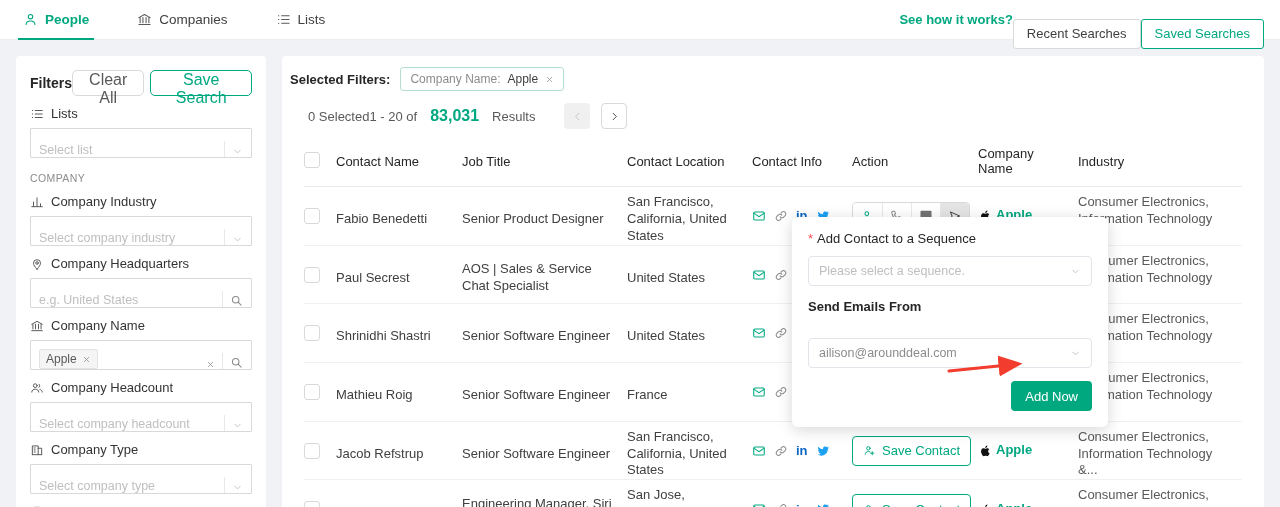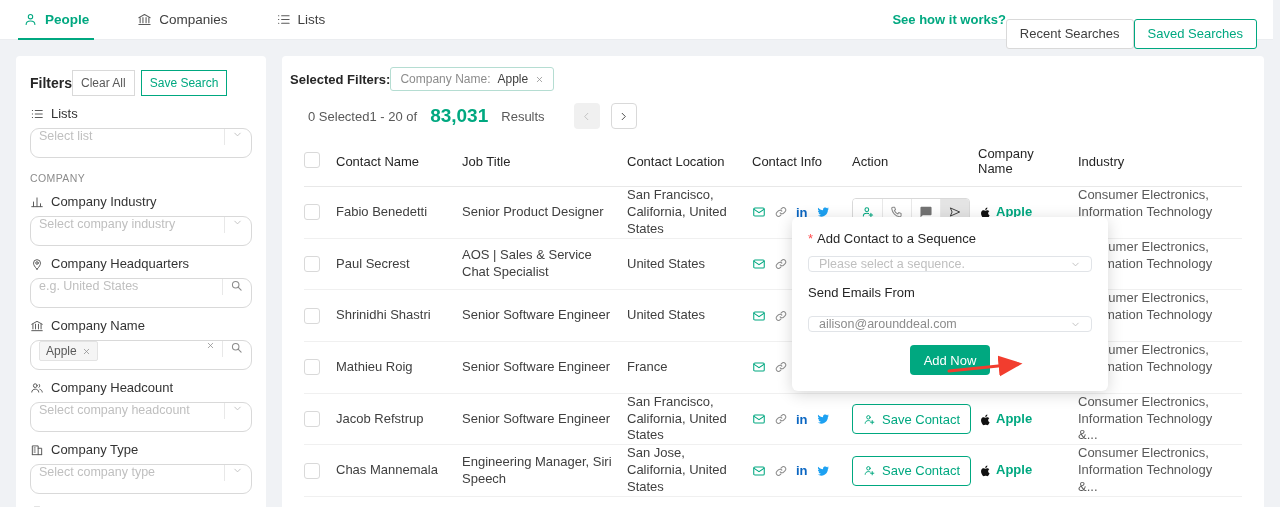--- a/index.html
+++ b/index.html
@@ -7,74 +7,74 @@
   }
   *{margin:0;padding:0;box-sizing:border-box;}
   html,body{width:1280px;height:507px;overflow:hidden;background:#f0f2f5;
     font-family:"Liberation Sans",sans-serif;font-size:13px;color:#404040;}
   body{position:relative;}
   svg{display:block;}
   .sic{width:14px;height:14px;stroke:#595959;fill:none;stroke-width:1.7;stroke-linecap:round;stroke-linejoin:round;flex:none;}
   .tic{width:15px;height:15px;stroke:#595959;fill:none;stroke-width:1.7;stroke-linecap:round;stroke-linejoin:round;flex:none;}
 
   
-  .topbar{position:absolute;top:0;left:0;right:7px;height:40px;background:#fff;border-bottom:1px solid #ebedf0;
+  .topbar{position:absolute;top:0;left:0;right:0;height:40px;background:#fff;border-bottom:1px solid #ebedf0;
     display:flex;align-items:center;justify-content:space-between;padding:0 16px 0 18px;z-index:30;}
   .tabs{display:flex;height:40px;align-items:stretch;}
   .tab{display:flex;align-items:center;gap:7px;padding:0 5px;margin-right:38px;cursor:pointer;position:relative;font-size:13.5px;color:#404040;}
   .tab.active{color:var(--accent);font-weight:bold;}
   .tab.active .tic{stroke:var(--accent);}
   .tab.active:after{content:"";position:absolute;left:0;right:0;bottom:0;height:2px;background:var(--accent);}
   .topbar-right{display:flex;align-items:center;gap:0;}
   .link-teal{color:var(--accent);font-weight:bold;font-size:13px;cursor:pointer;}
   .btn{height:30px;padding:0 13px;background:#fff;border:1px solid #d9d9d9;border-radius:3px;font-size:13px;color:#404040;
     font-family:inherit;cursor:pointer;margin-top:28px;}
   .btn.teal{border-color:var(--accent);color:var(--accent);}
 
   
   .sidebar{position:absolute;left:16px;top:56px;width:250px;height:700px;background:#fff;border-radius:4px;padding:14px;z-index:5;}
-  .sb-head{display:flex;align-items:center;justify-content:flex-start;margin-bottom:8px;}
+  .sb-head{display:flex;align-items:center;justify-content:flex-end;margin-bottom:8px;}
   .sb-title{font-weight:bold;font-size:14px;color:#262626;}
   .sb-actions{display:flex;gap:6px;}
-  .btn-sm{height:26px;padding:0 8px;font-size:12px;border-radius:0;background:#fff;border:1px solid #d9d9d9;color:#595959;font-family:inherit;cursor:pointer;}
+  .btn-sm{height:26px;padding:0 8px;font-size:16px;border-radius:5px;background:#fff;border:1px solid #d9d9d9;color:#595959;font-family:inherit;cursor:pointer;}
   .btn-sm.teal{border-color:var(--accent);color:var(--accent);}
   .sb-section{margin-top:10px;}
   .sb-label{display:flex;align-items:center;gap:7px;font-size:13px;color:#333;margin-bottom:7px;}
   .sb-group{font-size:10.5px;color:#8c8c8c;margin:14px 0 0;letter-spacing:.4px;}
-  .sb-input{height:30px;border:1px solid #d9d9d9;border-radius:9px;display:flex;align-items:flex-start;padding:0 8px;gap:7px;background:#fff;cursor:pointer;}
+  .sb-input{height:30px;border:1px solid #d9d9d9;border-radius:1px;display:flex;align-items:flex-end;padding:0 8px;gap:7px;background:#fff;cursor:pointer;}
   .sb-input .ph{flex:1;color:#bfbfbf;font-size:12.5px;white-space:nowrap;overflow:hidden;}
   .vdiv{width:1px;height:16px;background:#e8e8e8;flex:none;}
   .mini-tag{display:inline-flex;align-items:center;gap:5px;background:#f5f5f5;border:1px solid #e3e3e3;border-radius:2px;
     padding:2px 6px;font-size:12px;color:#595959;}
   .xico{width:9px;height:9px;stroke:#8c8c8c;stroke-width:2;fill:none;stroke-linecap:round;flex:none;cursor:pointer;}
   .chev{width:11px;height:11px;stroke:#bfbfbf;stroke-width:2;fill:none;stroke-linecap:round;stroke-linejoin:round;flex:none;}
   .mag{width:13px;height:13px;stroke:#8c8c8c;stroke-width:2;fill:none;stroke-linecap:round;flex:none;}
 
   
   .main{position:absolute;left:282px;top:56px;width:982px;height:700px;background:#fff;border-radius:4px;z-index:4;}
-  .sf-row{display:flex;align-items:center;padding:11px 22px 3px 8px;}
+  .sf-row{display:flex;align-items:center;gap:10px;padding:11px 22px 3px 8px;}
   .sf-label{font-weight:bold;color:#262626;}
   .sf-tag{display:inline-flex;align-items:center;gap:7px;border:1px solid #b5ddd2;border-radius:3px;padding:4px 9px;font-size:12px;background:#fff;}
   .sf-tag .k{color:#8c8c8c;}
   .sf-tag .v{color:#404040;}
   .toolbar{display:flex;align-items:center;padding:9px 22px 7px 26px;}
   .sel-count{color:#595959;}
   .pagination{display:flex;align-items:center;gap:11px;color:#595959;}
-  .pg-total{color:var(--accent);font-weight:bold;font-size:19px;margin:0 2px;}
+  .pg-total{color:var(--accent);font-weight:bold;font-size:16px;margin:0 2px;}
   .pg-btn{width:26px;height:26px;border-radius:4px;display:flex;align-items:center;justify-content:center;cursor:pointer;border:1px solid transparent;}
   .pg-btn.prev{background:#f0f0f0;color:#bfbfbf;margin-left:18px;}
   .pg-btn.next{background:#fff;border-color:#d9d9d9;color:#404040;}
   .pg-btn svg{width:11px;height:11px;stroke:currentColor;stroke-width:2;fill:none;stroke-linecap:round;stroke-linejoin:round;}
 
   .tbl{margin:0 22px;}
   .tr{display:grid;grid-template-columns:32px 126px 165px 125px 100px 126px 100px 1fr;align-items:center;border-bottom:1px solid #f0f0f0;}
   .tr.head{border-bottom:1px solid #e8e8e8;}
   .th{font-weight:normal;color:#262626;padding:10px 8px 10px 0;font-size:13px;}
   .td{padding:8px 8px 8px 0;line-height:1.3;color:#404040;min-height:48px;display:flex;align-items:center;}
-  .td.wrap{display:block;align-self:center;min-height:0;padding-top:0;padding-bottom:0;}
+  .td.wrap{display:block;align-self:center;min-height:0;padding-top:0;padding-bottom:0;margin-top:7px;}
   .row{min-height:48px;}
   .cb{width:16px;height:16px;border:1px solid #d9d9d9;border-radius:3px;background:#fff;display:inline-block;cursor:pointer;flex:none;}
   .info{display:flex;gap:8px;align-items:center;}
   .ci{display:inline-flex;cursor:pointer;}
   .ci svg{width:14px;height:14px;}
   .in-badge{color:var(--linkedin);font-weight:bold;font-size:13px;line-height:1;cursor:pointer;}
   .icon-group{display:inline-flex;border:1px solid #d9d9d9;border-radius:4px;overflow:hidden;background:#fff;}
   .ib{width:29px;height:26px;display:flex;align-items:center;justify-content:center;border-left:1px solid #e8e8e8;cursor:pointer;background:#fff;}
   .ib:first-child{border-left:none;}
   .ib.active{background:#e4e4e4;}
@@ -85,26 +85,26 @@
   .comp{gap:5px;}
   .cname{color:var(--accent);font-weight:bold;cursor:pointer;}
   .apple{width:13px;height:15px;flex:none;}
   .ind{color:#595959;}
 
   
   .popup{position:absolute;left:792px;top:217px;width:316px;background:#fff;border-radius:6px;
     box-shadow:0 3px 16px rgba(0,0,0,.16);padding:14px 16px 16px;z-index:40;}
   .popup-title{font-size:13px;color:#262626;margin-bottom:10px;}
   .req{color:var(--required);margin-right:4px;}
-  .psel{height:16px;border:1px solid #e1e4e8;border-radius:4px;display:flex;align-items:center;justify-content:space-between;
+  .psel{height:30px;border:1px solid #e1e4e8;border-radius:4px;display:flex;align-items:center;justify-content:space-between;
     padding:0 10px;font-size:12.5px;margin-bottom:13px;cursor:pointer;background:#fff;}
   .psel .txt{color:#bfbfbf;}
   .psel.value .txt{color:#8c8c8c;}
-  .send-label{font-weight:normal;color:#262626;margin-bottom:16px;}
-  .popup-footer{display:flex;justify-content:center;margin-top:5px;}
+  .send-label{font-weight:bold;color:#262626;margin-bottom:24px;}
+  .popup-footer{display:flex;justify-content:flex-end;margin-top:5px;}
   .add-now{background:var(--accent);color:#fff;border:none;height:30px;padding:0 14px;border-radius:4px;font-size:13px;font-family:inherit;cursor:pointer;}
   .red-arrow{position:absolute;left:944px;top:353px;z-index:45;pointer-events:none;}
 </style>
 </head>
 <body>
 
 <header class="topbar">
   <nav class="tabs">
     <div class="tab active">
       <svg class="tic" viewBox="0 0 24 24">

